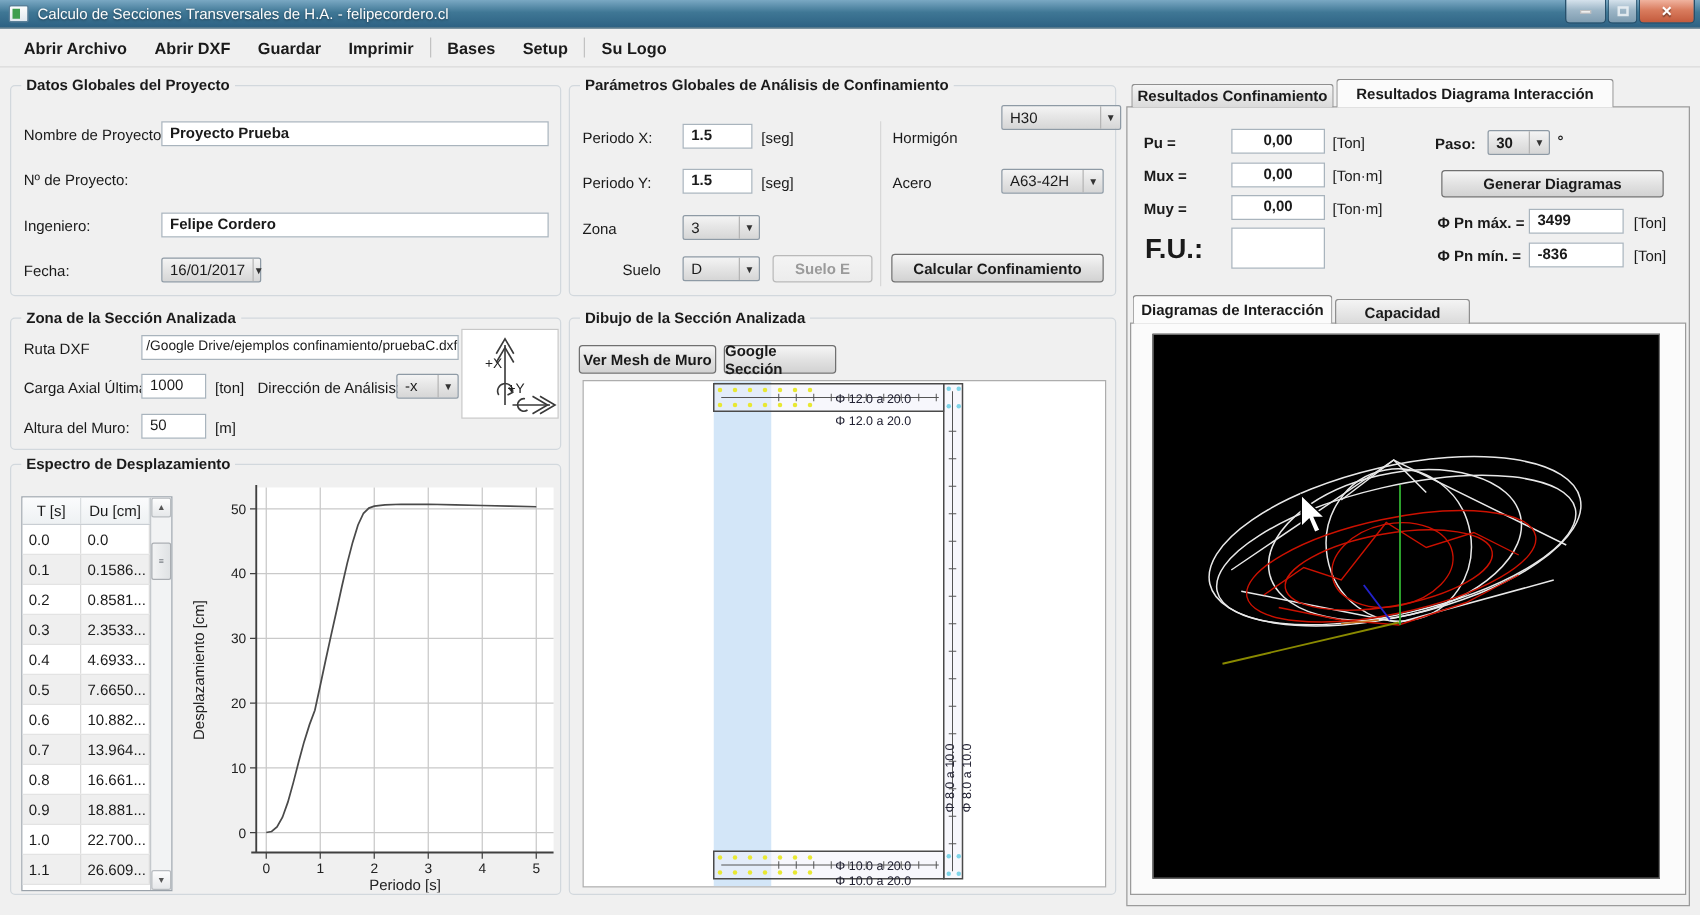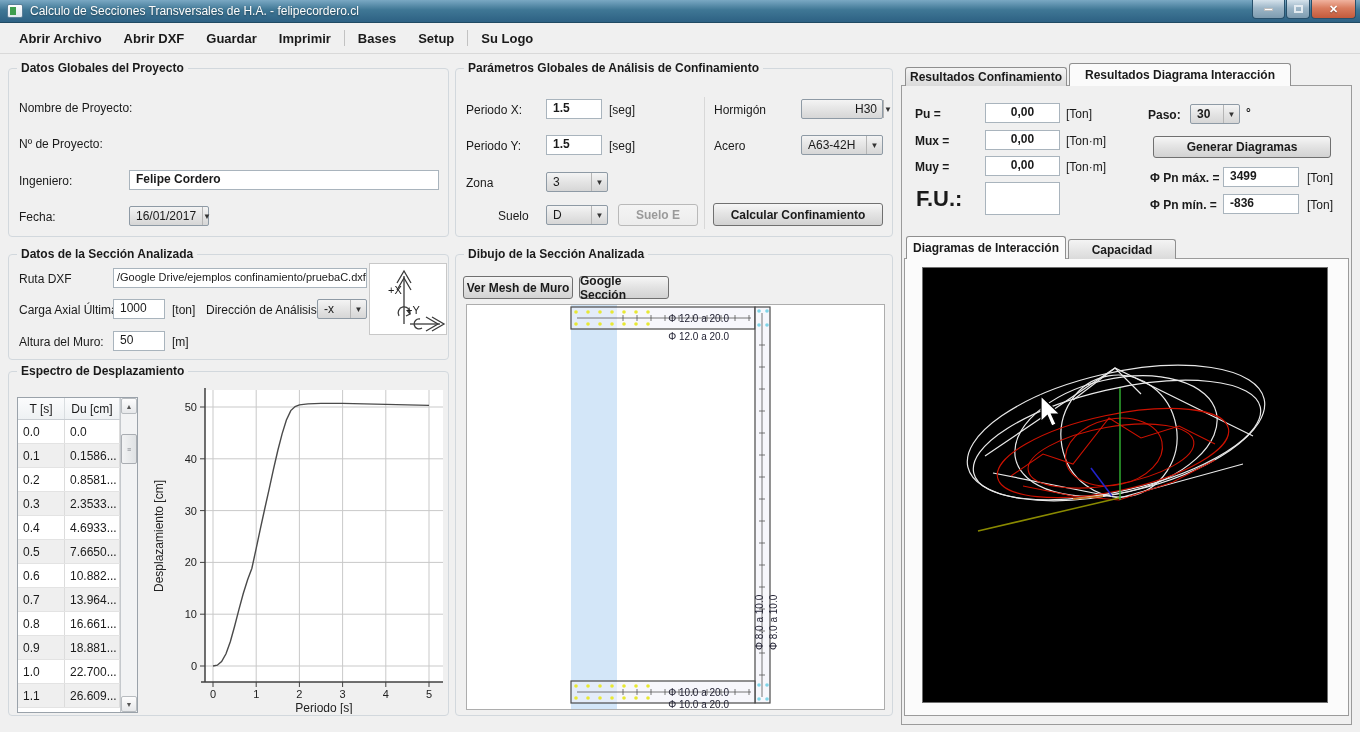--- a/index.html
+++ b/index.html
@@ -101,32 +101,33 @@
   <span class="menusep"></span>
   <span class="menuitem">Bases</span>
   <span class="menuitem">Setup</span>
   <span class="menusep"></span>
   <span class="menuitem">Su Logo</span>
 </div>
 
 <div class="group" style="left:8px; top:68px; width:441px; height:169px;">
   <span class="gtitle">Datos Globales del Proyecto</span>
   <span class="lbl" style="left:10px; top:32px;">Nombre de Proyecto:</span>
+  <div class="tbox bold" style="left:120px; top:28px; width:310px;">Proyecto Prueba</div>
   <span class="lbl" style="left:10px; top:68px;">Nº de Proyecto:</span>
   <span class="lbl" style="left:10px; top:105px;">Ingeniero:</span>
   <div class="tbox bold" style="left:120px; top:101px; width:310px;">Felipe Cordero</div>
   <span class="lbl" style="left:10px; top:141px;">Fecha:</span>
   <div class="combo" style="left:120px; top:137px; width:80px;">
     <span class="cval norm">16/01/2017</span>
     <span class="carrow">▼</span>
   </div>
 </div>
 
 <div class="group" style="left:8px; top:254px; width:441px; height:106px;">
-  <span class="gtitle">Datos de la Sección Analizada</span>
+  <span class="gtitle">Zona de la Sección Analizada</span>
   <span class="lbl" style="left:10px; top:17px;">Ruta DXF</span>
   <div class="tbox" style="left:104px; top:13px; width:254px; font-size:11px; padding:2px 3px; overflow:hidden; white-space:nowrap;">/Google Drive/ejemplos confinamiento/pruebaC.dxf</div>
   <span class="lbl" style="left:10px; top:48px;">Carga Axial Última:</span>
   <div class="tbox" style="left:104px; top:44px; width:52px;">1000</div>
   <span class="lbl" style="left:163px; top:48px;">[ton]</span>
   <span class="lbl" style="left:197px; top:48px;">Dirección de Análisis:</span>
   <div class="combo" style="left:308px; top:44px; width:50px;">
     <span class="cval norm">-x</span>
     <span class="carrow">▼</span>
   </div>
@@ -282,21 +283,21 @@
     <span class="carrow">▼</span>
   </div>
   <span class="lbl" style="left:10px; top:140px;margin-left:32px;">Suelo</span>
   <div class="combo" style="left:90px; top:136px; width:62px;">
     <span class="cval norm">D</span>
     <span class="carrow">▼</span>
   </div>
   <div class="btn disabled" style="left:162px; top:135px; width:80px; height:22px;">Suelo E</div>
   <div style="position:absolute; left:248px; top:28px; width:1px; height:132px; background:#d8d8d8;"></div>
   <span class="lbl" style="left:258px; top:34px;">Hormigón</span>
-  <div class="combo" style="left:345px; top:30px; width:82px;padding-left:47px;">
+  <div class="combo" style="left:345px; top:15px; width:96px;">
     <span class="cval norm">H30</span>
     <span class="carrow">▼</span>
   </div>
   <span class="lbl" style="left:258px; top:70px;">Acero</span>
   <div class="combo" style="left:345px; top:66px; width:82px;">
     <span class="cval norm">A63-42H</span>
     <span class="carrow">▼</span>
   </div>
   <div class="btn" style="left:257px; top:134px; width:170px; height:23px;">Calcular Confinamiento</div>
 </div>

